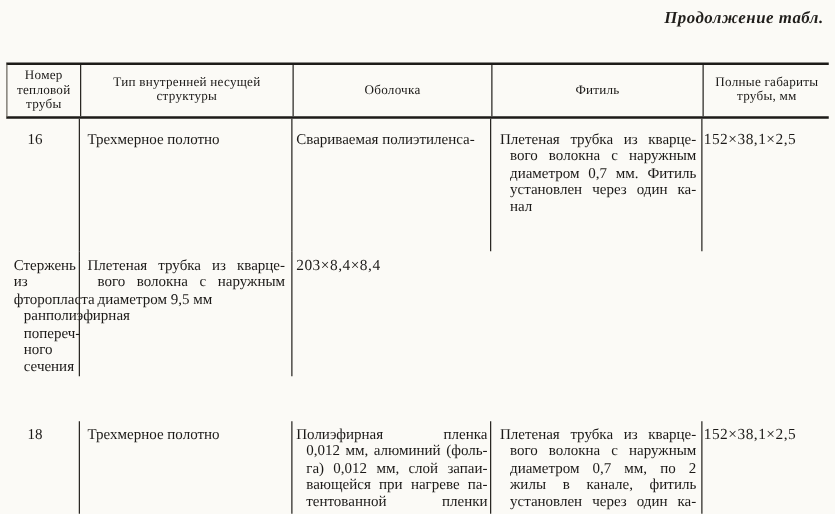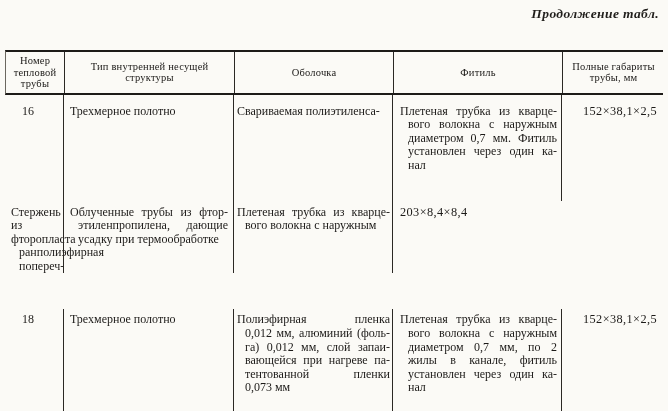--- a/index.html
+++ b/index.html
@@ -63,21 +63,21 @@
   .row .cell:nth-child(3) { padding-left: 3px; padding-right: 2px; }
   .row .cell:nth-child(4) { padding-left: 7px; padding-right: 4px; }
 
   .row.r16 { min-height: 106px; }
   .row.r17 { min-height: 70px; }
   .row.r17 .cell { padding-top: 5px; }
   .row.r18 { min-height: 146px; }
   .row.r18 .cell { padding-top: 4px; margin-top: 36px; }
 
   .cell.num { text-align: center; padding-left: 0; padding-right: 12px; }
-  .cell.dims { font-size: 12.3px; letter-spacing: 0.4px; white-space: nowrap; padding-left: 21px; }
+  .cell.dims { font-size: 12.3px; letter-spacing: 0.4px; white-space: nowrap; padding-left: 1px; }
 
   .cell .line { text-align: justify; text-align-last: justify; }
   .cell .line:last-child { text-align-last: left; }
   .cell .line + .line { padding-left: 8px; }
 
   .bottom-rule {
     height: 4px;
     border-top: 1.5px solid #23211d;
     border-bottom: 3px solid #1d1b18;
   }
@@ -130,29 +130,26 @@
             <div class="line">установлен через один ка-</div>
             <div class="line">нал</div>
           </div>
         <div class="cell dims">152×38,1×2,5</div>
       </div>
 
       <div class="row r17">
         <div class="cell">
             <div class="line">Стержень из фторопласта</div>
             <div class="line">ранполиэфирная попереч-</div>
-          </div>
-        <div class="cell">
-            <div class="line">Облученные трубы из фтор-</div>
-            <div class="line">этиленпропилена, дающие</div>
-            <div class="line">усадку при термообработке</div>
+            <div class="line">ного сечения</div>
           </div>
         <div class="cell">
             <div class="line">Плетеная трубка из кварце-</div>
             <div class="line">вого волокна с наружным</div>
+            <div class="line">диаметром 9,5 мм</div>
           </div>
         <div class="cell dims">203×8,4×8,4</div>
       </div>
 
       <div class="row r18">
         <div class="cell num">18</div>
         <div class="cell">
             <div class="line">Трехмерное полотно</div>
           </div>
         <div class="cell">

